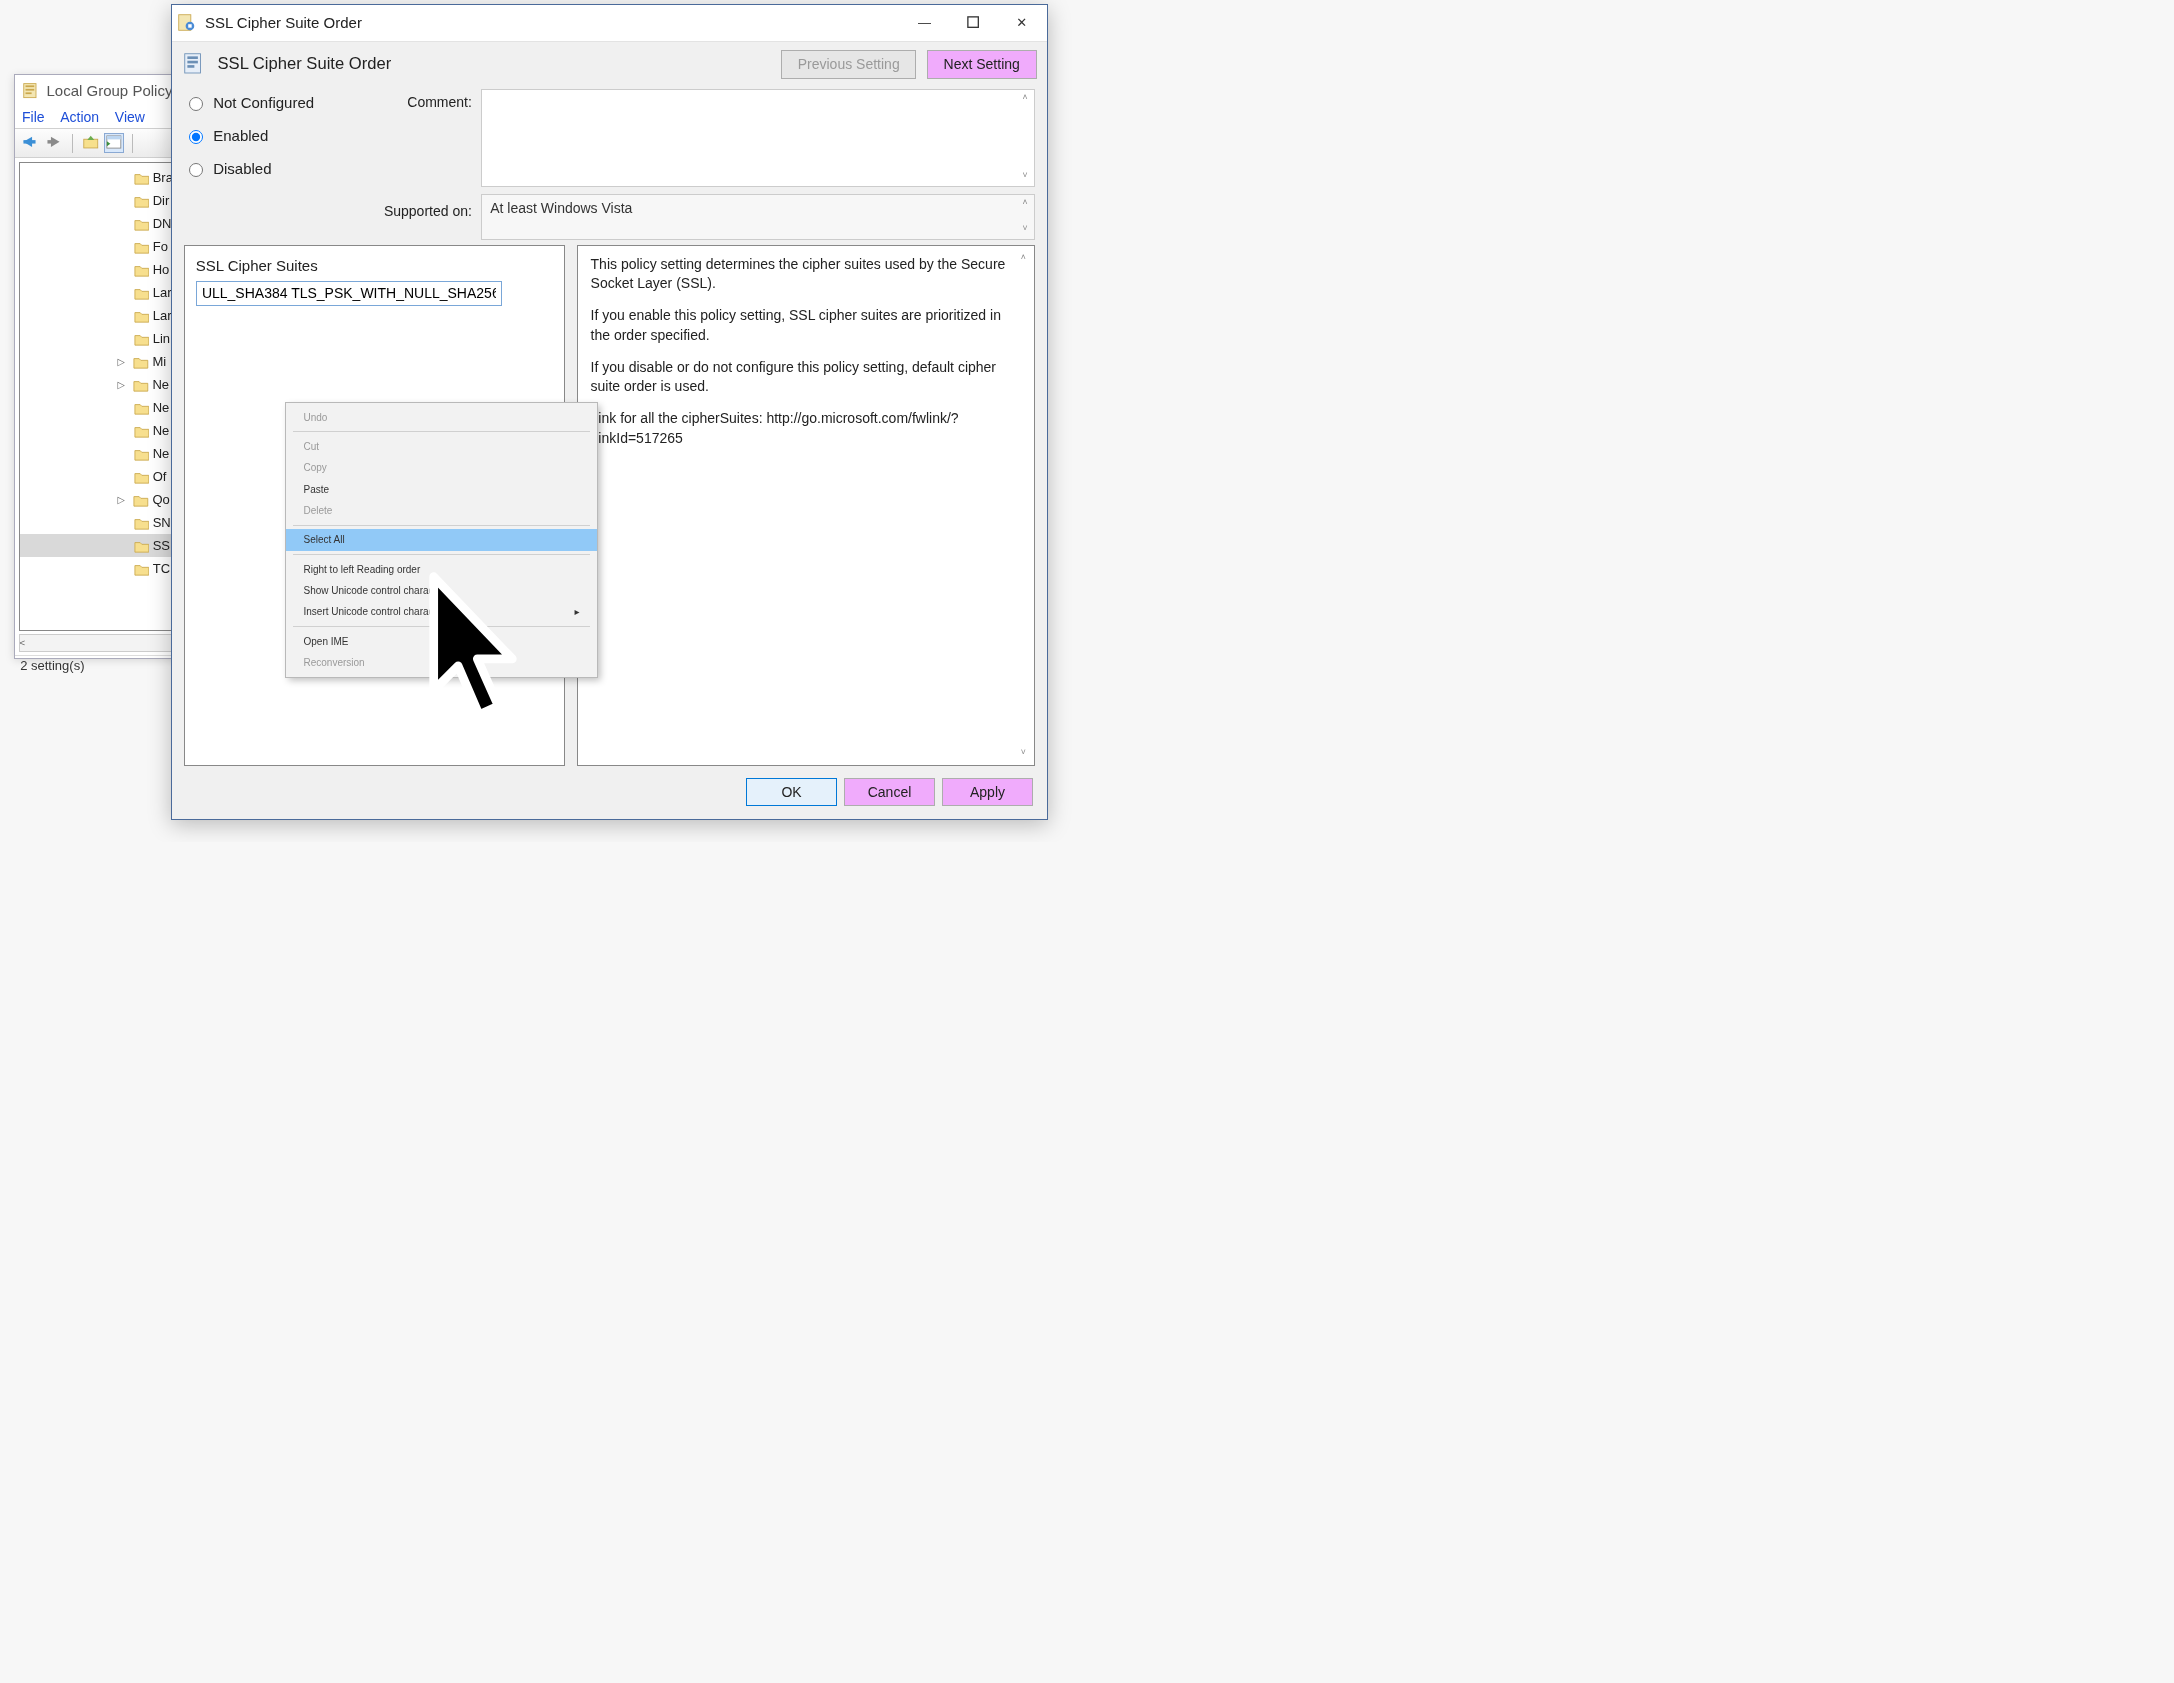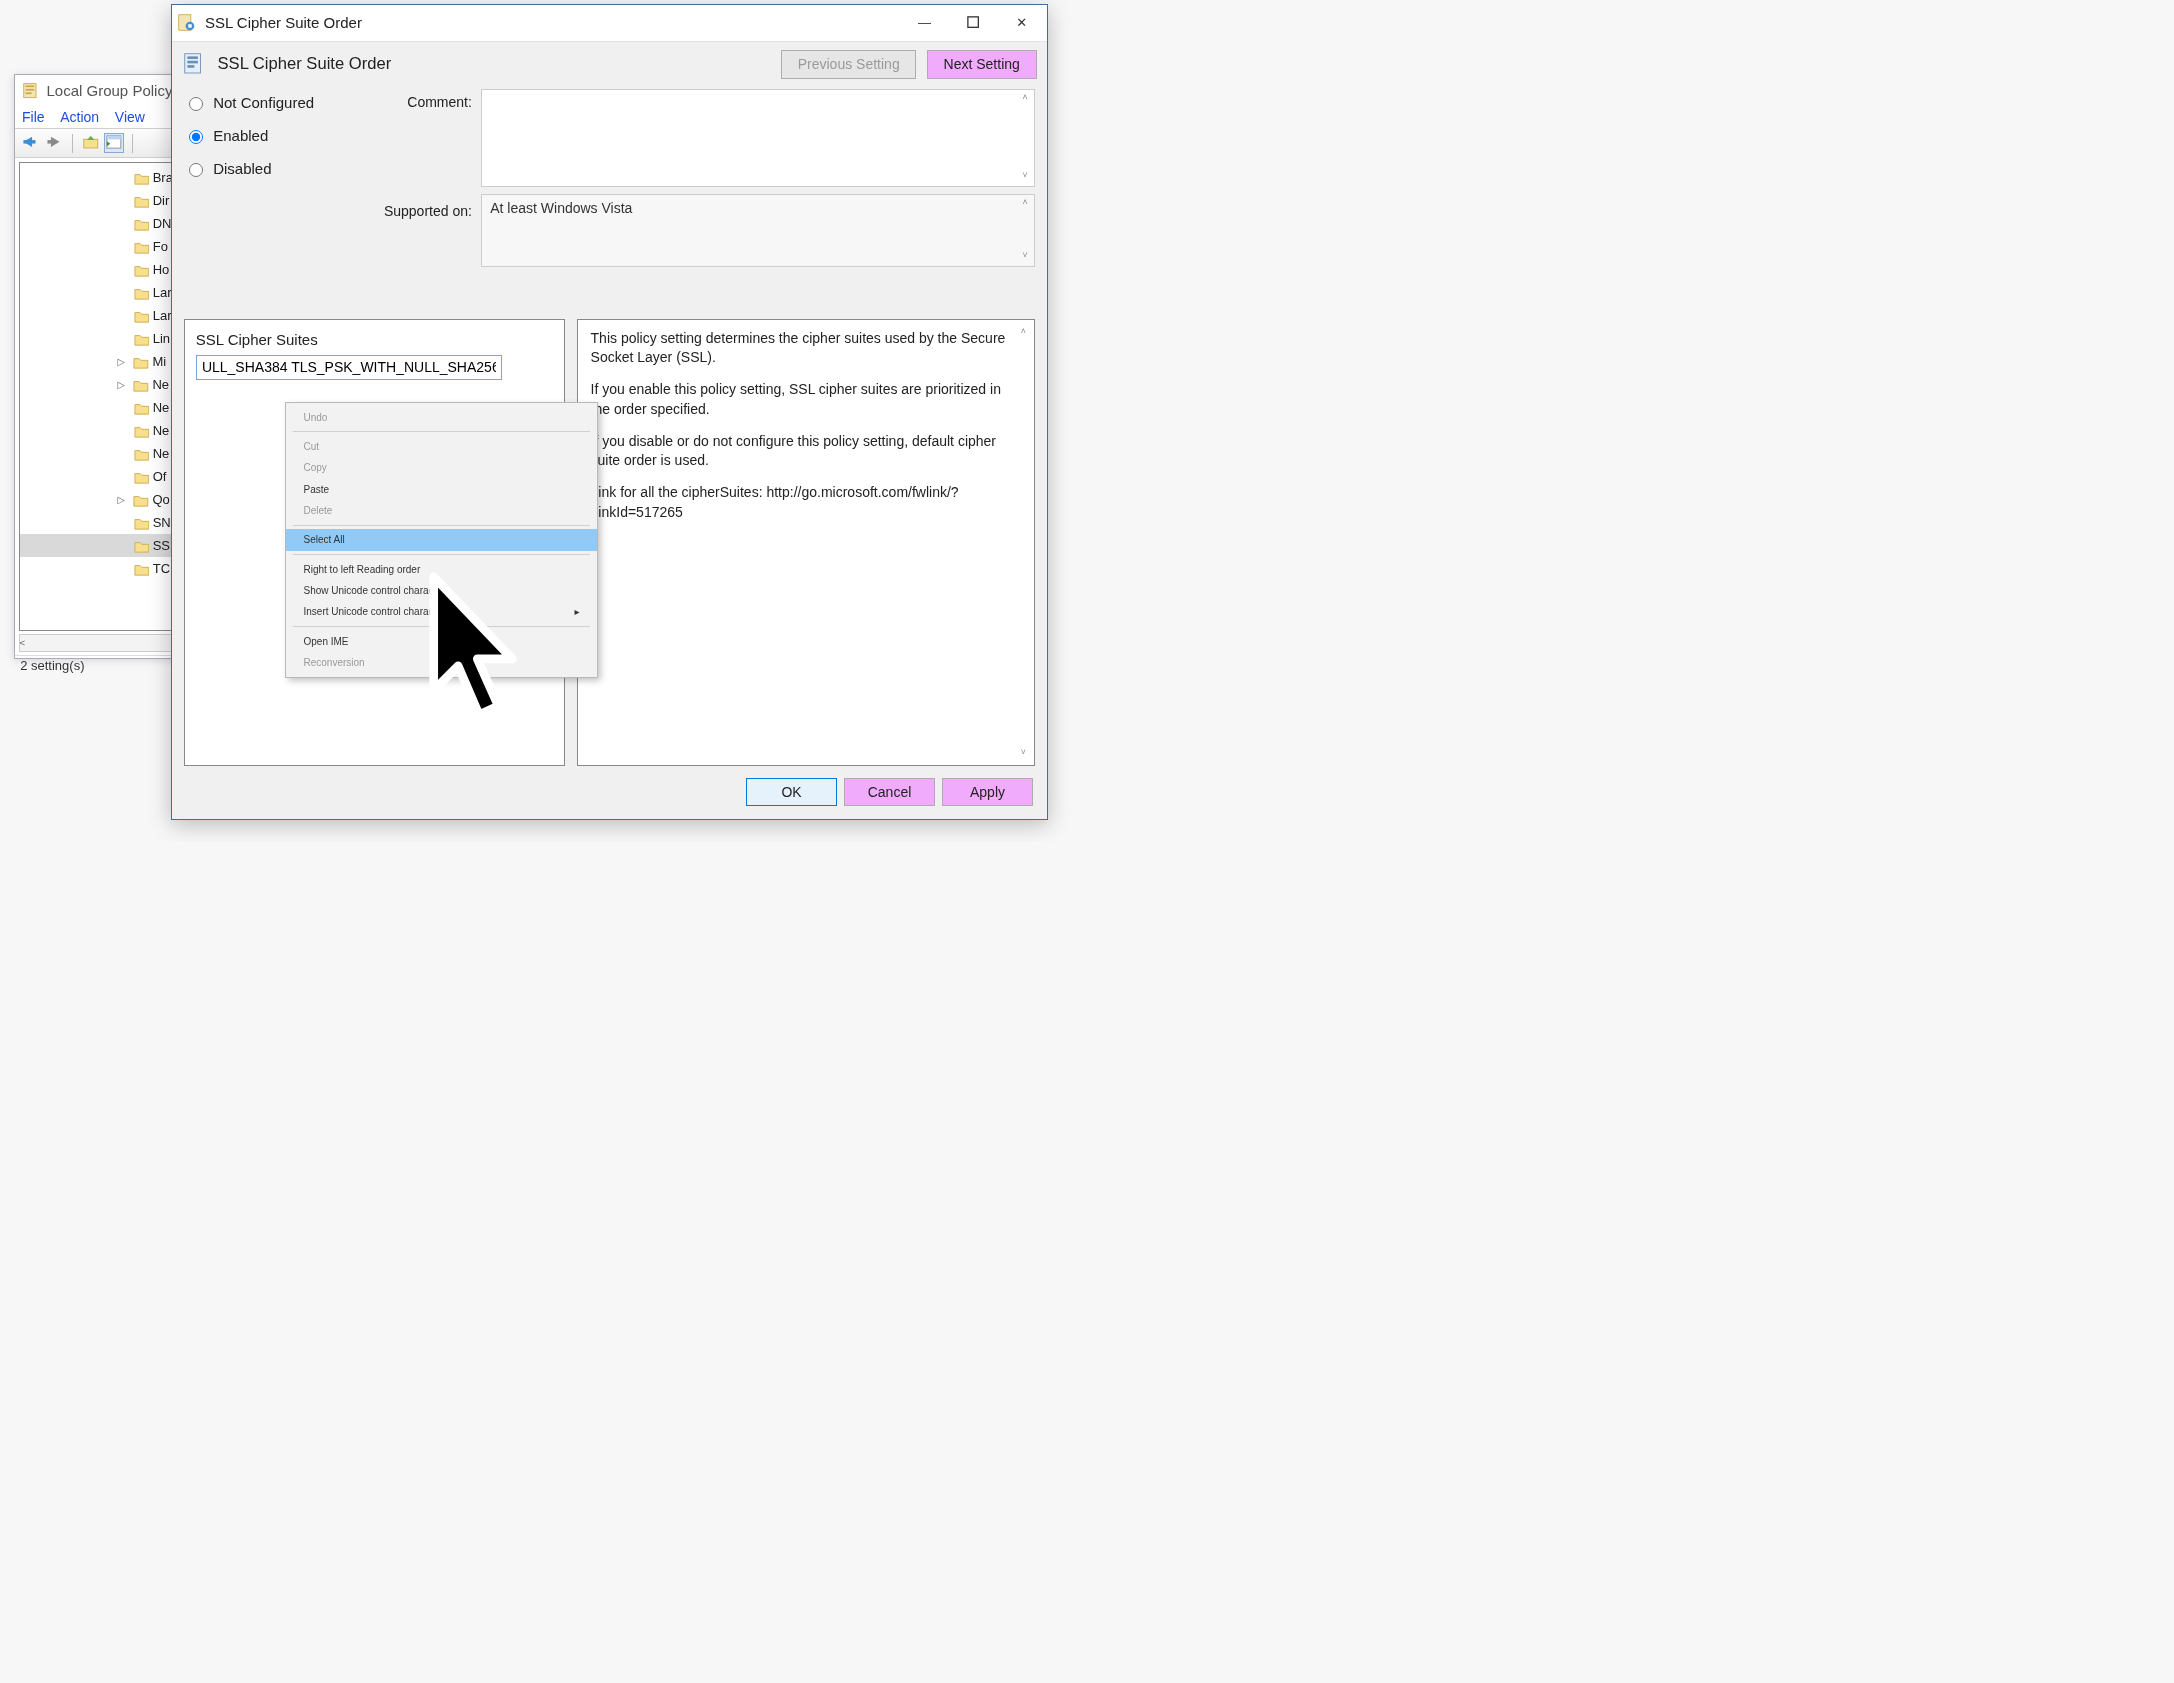--- a/index.html
+++ b/index.html
@@ -158,34 +158,33 @@
     position:relative;
   }
   .sb-up, .sb-down {
     position:absolute; right:1.7px; width:14px; height:14px; font-size:8.7px; color:#888; text-align:center;
   }
   .sb-up{top:1.7px;} .sb-down{bottom:1.7px;}
   .supported-box {
     grid-column:3;
     border:0.9px solid #ccc;
     background:#f7f7f7;
-    height:73px;
+    height:46px;
     position:relative;
     padding:5.2px 8.7px;
     font-size:14px;
     color:#333;
   }
   .panes-labels { display:flex; padding:3.5px 12.2px; font-size:15px; }
   .panes-labels div:first-child { width:393px; }
   .panes {
     display:flex;
     gap:12.2px;
     padding:0 12.2px;
     flex:1;
-    margin-top:47px;
   }
   .options-pane, .help-pane {
     border:0.9px solid #888;
     background:#fff;
     overflow:hidden;
   }
   .options-pane { width:381px; }
   .help-pane { flex:1; padding:8.7px 12.2px 8.7px 12.2px; font-size:14px; line-height:1.4; position:relative;}
   .options-inner { padding:10.5px; }
   .opt-label { font-size:15px; margin-bottom:7px; }

